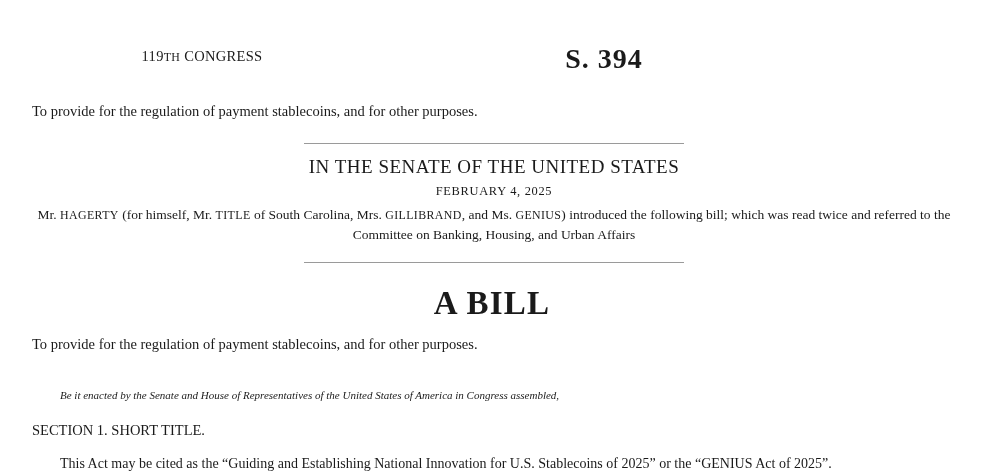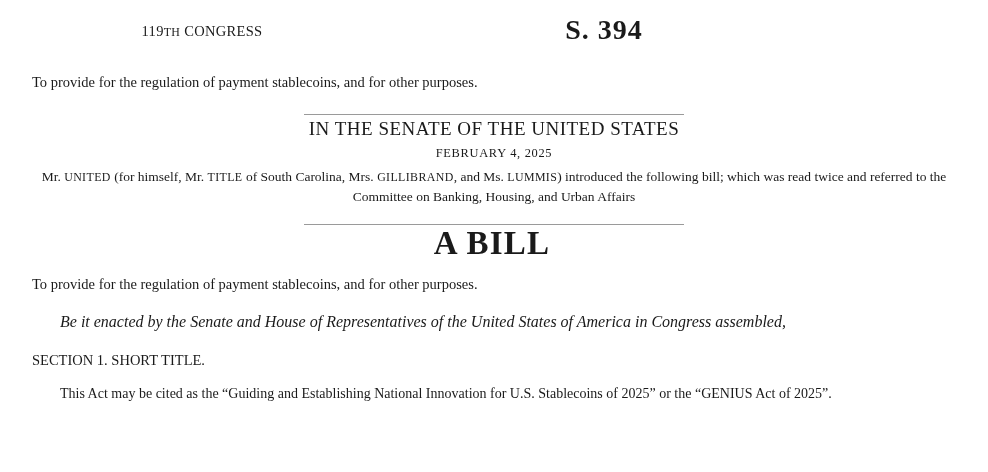--- a/index.html
+++ b/index.html
@@ -18,22 +18,22 @@
     position: relative;
     width: 988px;
     height: 472px;
     box-sizing: border-box;
     padding: 0 32px;
   }
 
   
   .header-row {
     display: flex;
-    align-items: center;
-    padding-top: 12px;
+    align-items: flex-start;
+    padding-top: 41px;
   }
   .congress-block {
     width: 340px;
     text-align: center;
     font-size: 14.5px;
     line-height: 1.35;
     letter-spacing: 0.3px;
     padding-top: 6px;
   }
   .congress-block .line1,
@@ -67,21 +67,21 @@
     margin: 22px auto 0 auto;
   }
   .rule.lower {
     margin-top: 18px;
   }
 
   .chamber {
     text-align: center;
     font-size: 19px;
     letter-spacing: 0.5px;
-    margin-top: 3px;
+    margin-top: 12px;
   }
   .date {
     text-align: center;
     font-size: 13.5px;
     letter-spacing: 0.6px;
     margin-top: 5px;
   }
   .date .sc {
     font-size: 0.92em;
     letter-spacing: 0.7px;
@@ -96,32 +96,33 @@
   .sponsor .sc {
     font-size: 0.88em;
     letter-spacing: 0.4px;
   }
 
   .bill-title {
     text-align: center;
     font-size: 33px;
     font-weight: bold;
     letter-spacing: 1.2px;
+    margin-top: 22px;
     padding-right: 4px;
   }
 
   .purpose {
     font-size: 14.5px;
     margin-top: 14px;
   }
 
   .enacting {
-    font-size: 16px;
+    font-size: 11px;
     font-style: italic;
-    margin-top: 20px;
+    margin-top: 36px;
     padding-left: 28px;
   }
 
   .section-head {
     font-size: 14.5px;
     font-weight: normal;
     margin-top: 21px;
   }
 
   .section-body {
@@ -141,21 +142,21 @@
     </div>
     <div class="bill-number">S. 394</div>
   </div>
 
   <div class="summary-line">To provide for the regulation of payment stablecoins, and for other purposes.</div>
 
   <div class="rule"></div>
 
   <div class="chamber">IN THE SENATE OF THE UNITED STATES</div>
   <div class="date"><span class="sc">FEBRUARY 4, 2025</span></div>
-  <div class="sponsor">Mr. <span class="sc">UNITED</span> (for himself, Mr. <span class="sc">TITLE</span> of South Carolina, Mrs. <span class="sc">GILLIBRAND</span>, and Ms. <span class="sc">LUMMIS</span>) introduced the following bill; which was read twice and referred to the Committee on Banking, Housing, and Urban Affairs</div>
+  <div class="sponsor">Mr. <span class="sc">HAGERTY</span> (for himself, Mr. <span class="sc">TITLE</span> of South Carolina, Mrs. <span class="sc">GILLIBRAND</span>, and Ms. <span class="sc">GENIUS</span>) introduced the following bill; which was read twice and referred to the Committee on Banking, Housing, and Urban Affairs</div>
 
   <div class="rule lower"></div>
 
   <div class="bill-title">A BILL</div>
 
   <div class="purpose">To provide for the regulation of payment stablecoins, and for other purposes.</div>
 
   <div class="enacting">Be it enacted by the Senate and House of Representatives of the United States of America in Congress assembled,</div>
 
   <div class="section-head">SECTION 1. SHORT TITLE.</div>

